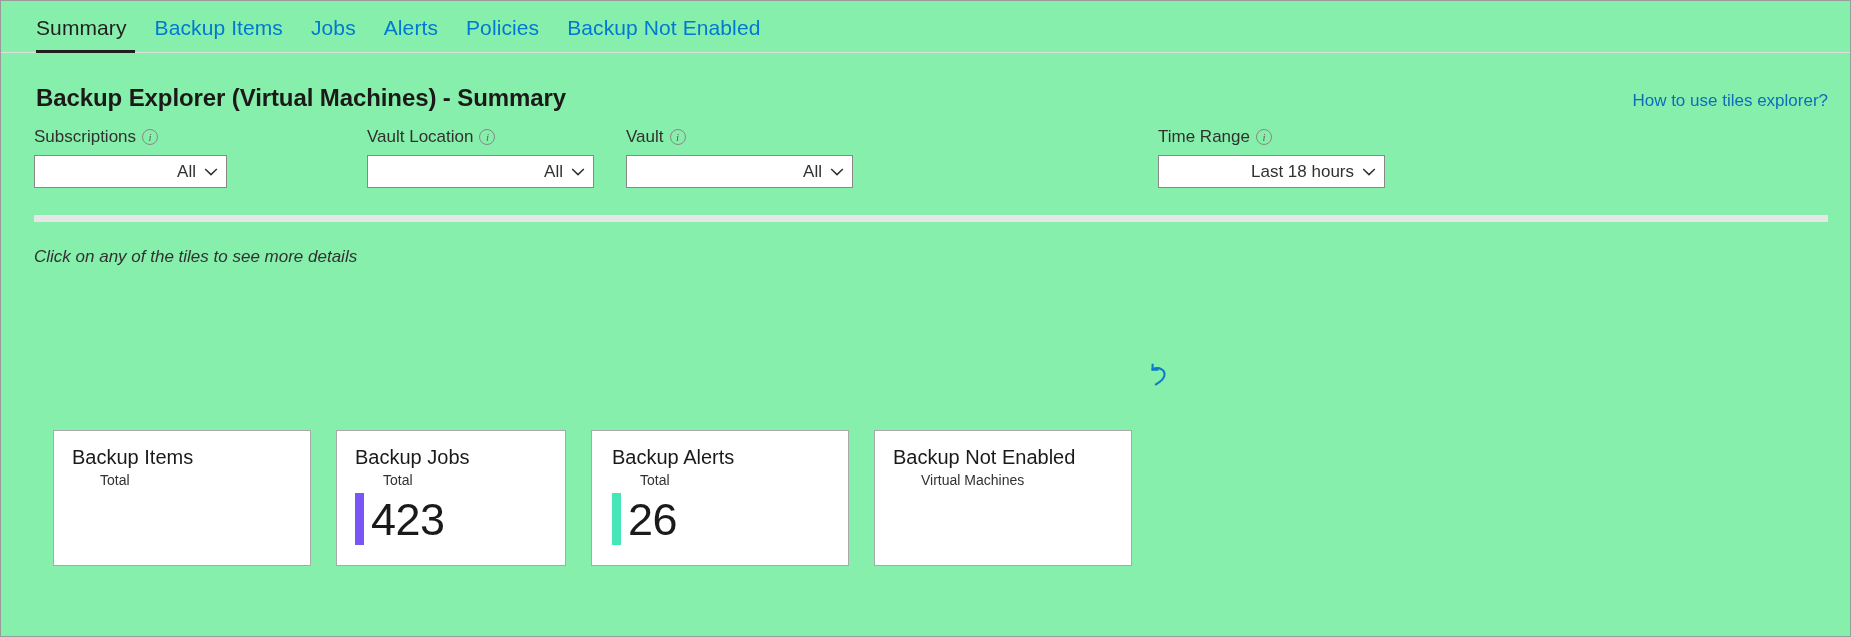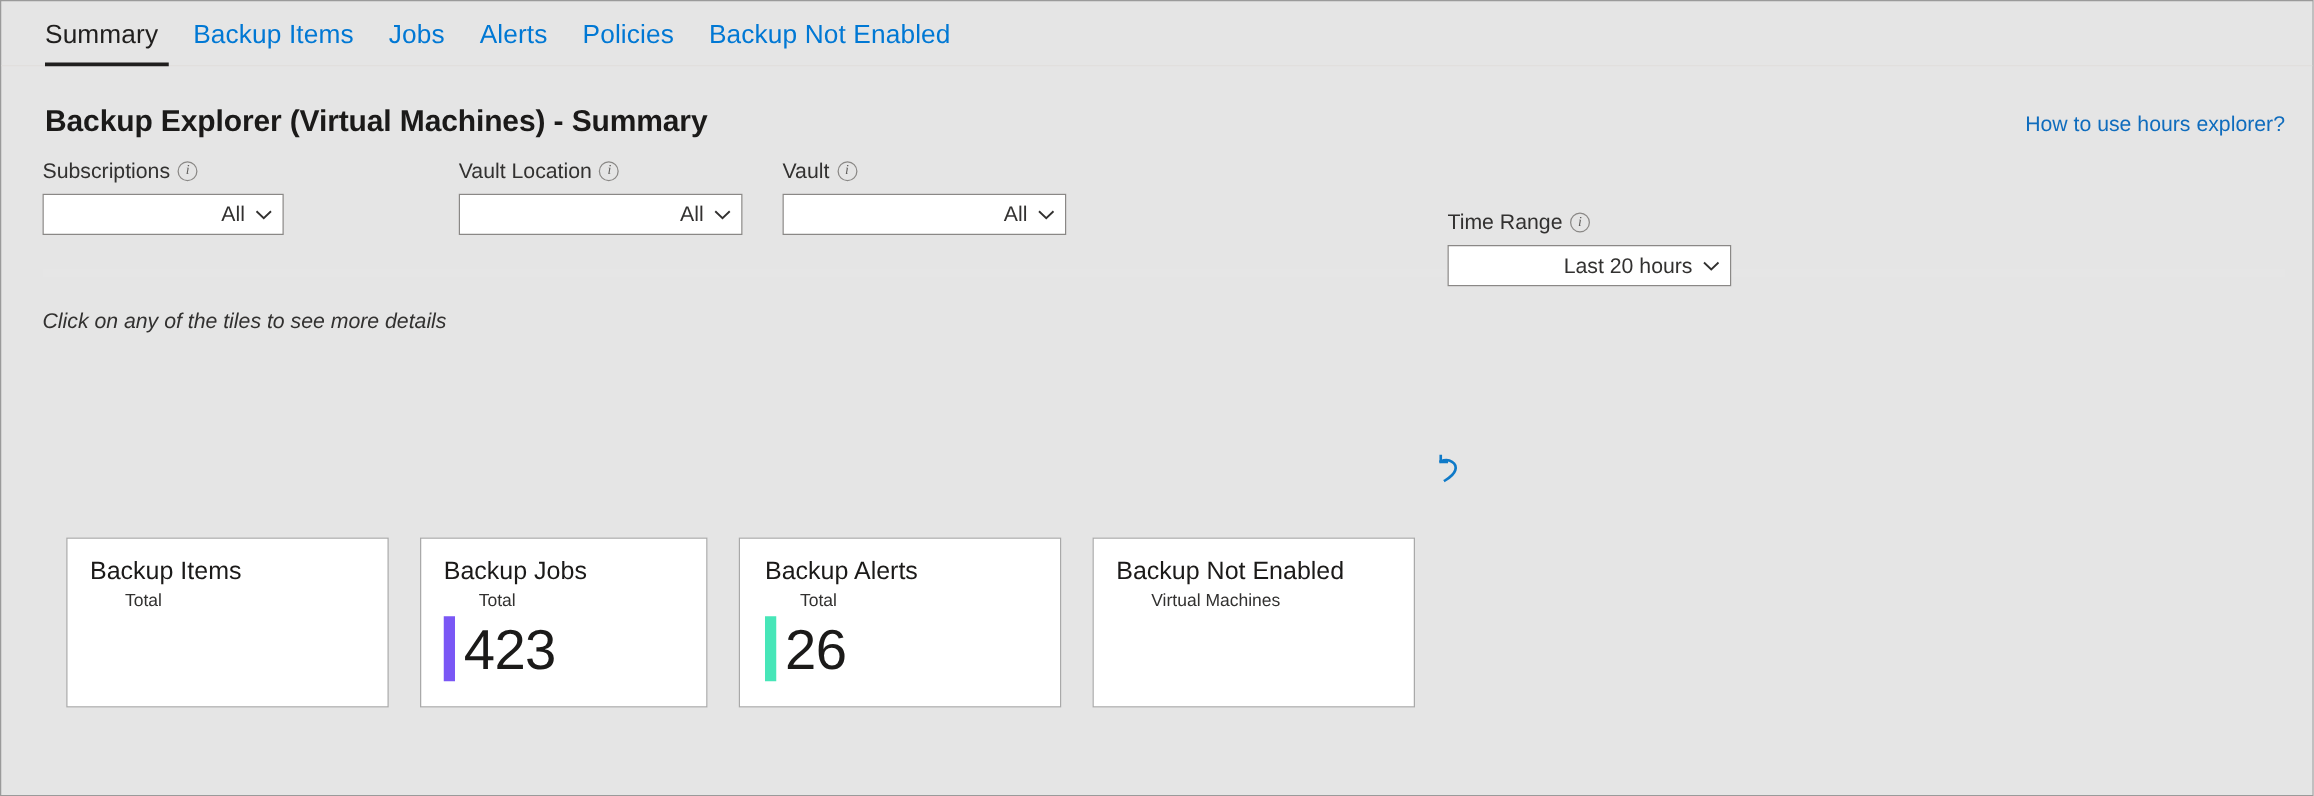--- a/index.html
+++ b/index.html
@@ -11,21 +11,21 @@
   body {
     font-family: "Liberation Sans", sans-serif;
     color: #1b1a19;
     -webkit-font-smoothing: antialiased;
   }
 
   .screen {
     position: relative;
     width: 1851px;
     height: 637px;
-    background: #e5e5e5;
+    background: #86efac;
     border: 1px solid #9a9a9a;
     overflow: hidden;
   }
 
   
   .tabbar {
     position: relative;
     height: 52px;
     padding: 0 0 0 33px;
     display: flex;
@@ -236,21 +236,21 @@
       <div class="tab active">Summary</div>
       <div class="tab">Backup Items</div>
       <div class="tab">Jobs</div>
       <div class="tab">Alerts</div>
       <div class="tab">Policies</div>
       <div class="tab">Backup Not Enabled</div>
     </div>
 
   <div class="header-row">
     <div class="page-title">Backup Explorer (Virtual Machines) - Summary</div>
-    <a class="help-link" href="#">How to use hours explorer?</a>
+    <a class="help-link" href="#">How to use tiles explorer?</a>
   </div>
 
   <div class="filters" id="filters">
       <div class="filter" style="left: 33px;">
         <div class="filter-label">
           <span>Subscriptions</span>
           <span class="info-icon">
             <span>i</span>
           </span>
         </div>
@@ -288,29 +288,29 @@
         </div>
         <div class="dropdown" style="width: 227px;">
           <span>All</span>
           <span class="chev">
             <svg width="14" height="14" viewBox="0 0 14 14">
               <path d="M1.2 4 L7 9.6 L12.8 4" fill="none" stroke="#323130" stroke-width="1.5"></path>
             </svg>
           </span>
         </div>
       </div>
-      <div class="filter" style="left: 1157px; margin-top: 41px;">
+      <div class="filter" style="left: 1157px;">
         <div class="filter-label">
           <span>Time Range</span>
           <span class="info-icon">
             <span>i</span>
           </span>
         </div>
         <div class="dropdown" style="width: 227px;">
-          <span>Last 20 hours</span>
+          <span>Last 18 hours</span>
           <span class="chev">
             <svg width="14" height="14" viewBox="0 0 14 14">
               <path d="M1.2 4 L7 9.6 L12.8 4" fill="none" stroke="#323130" stroke-width="1.5"></path>
             </svg>
           </span>
         </div>
       </div>
     </div>
 
   <div class="divider"></div>

